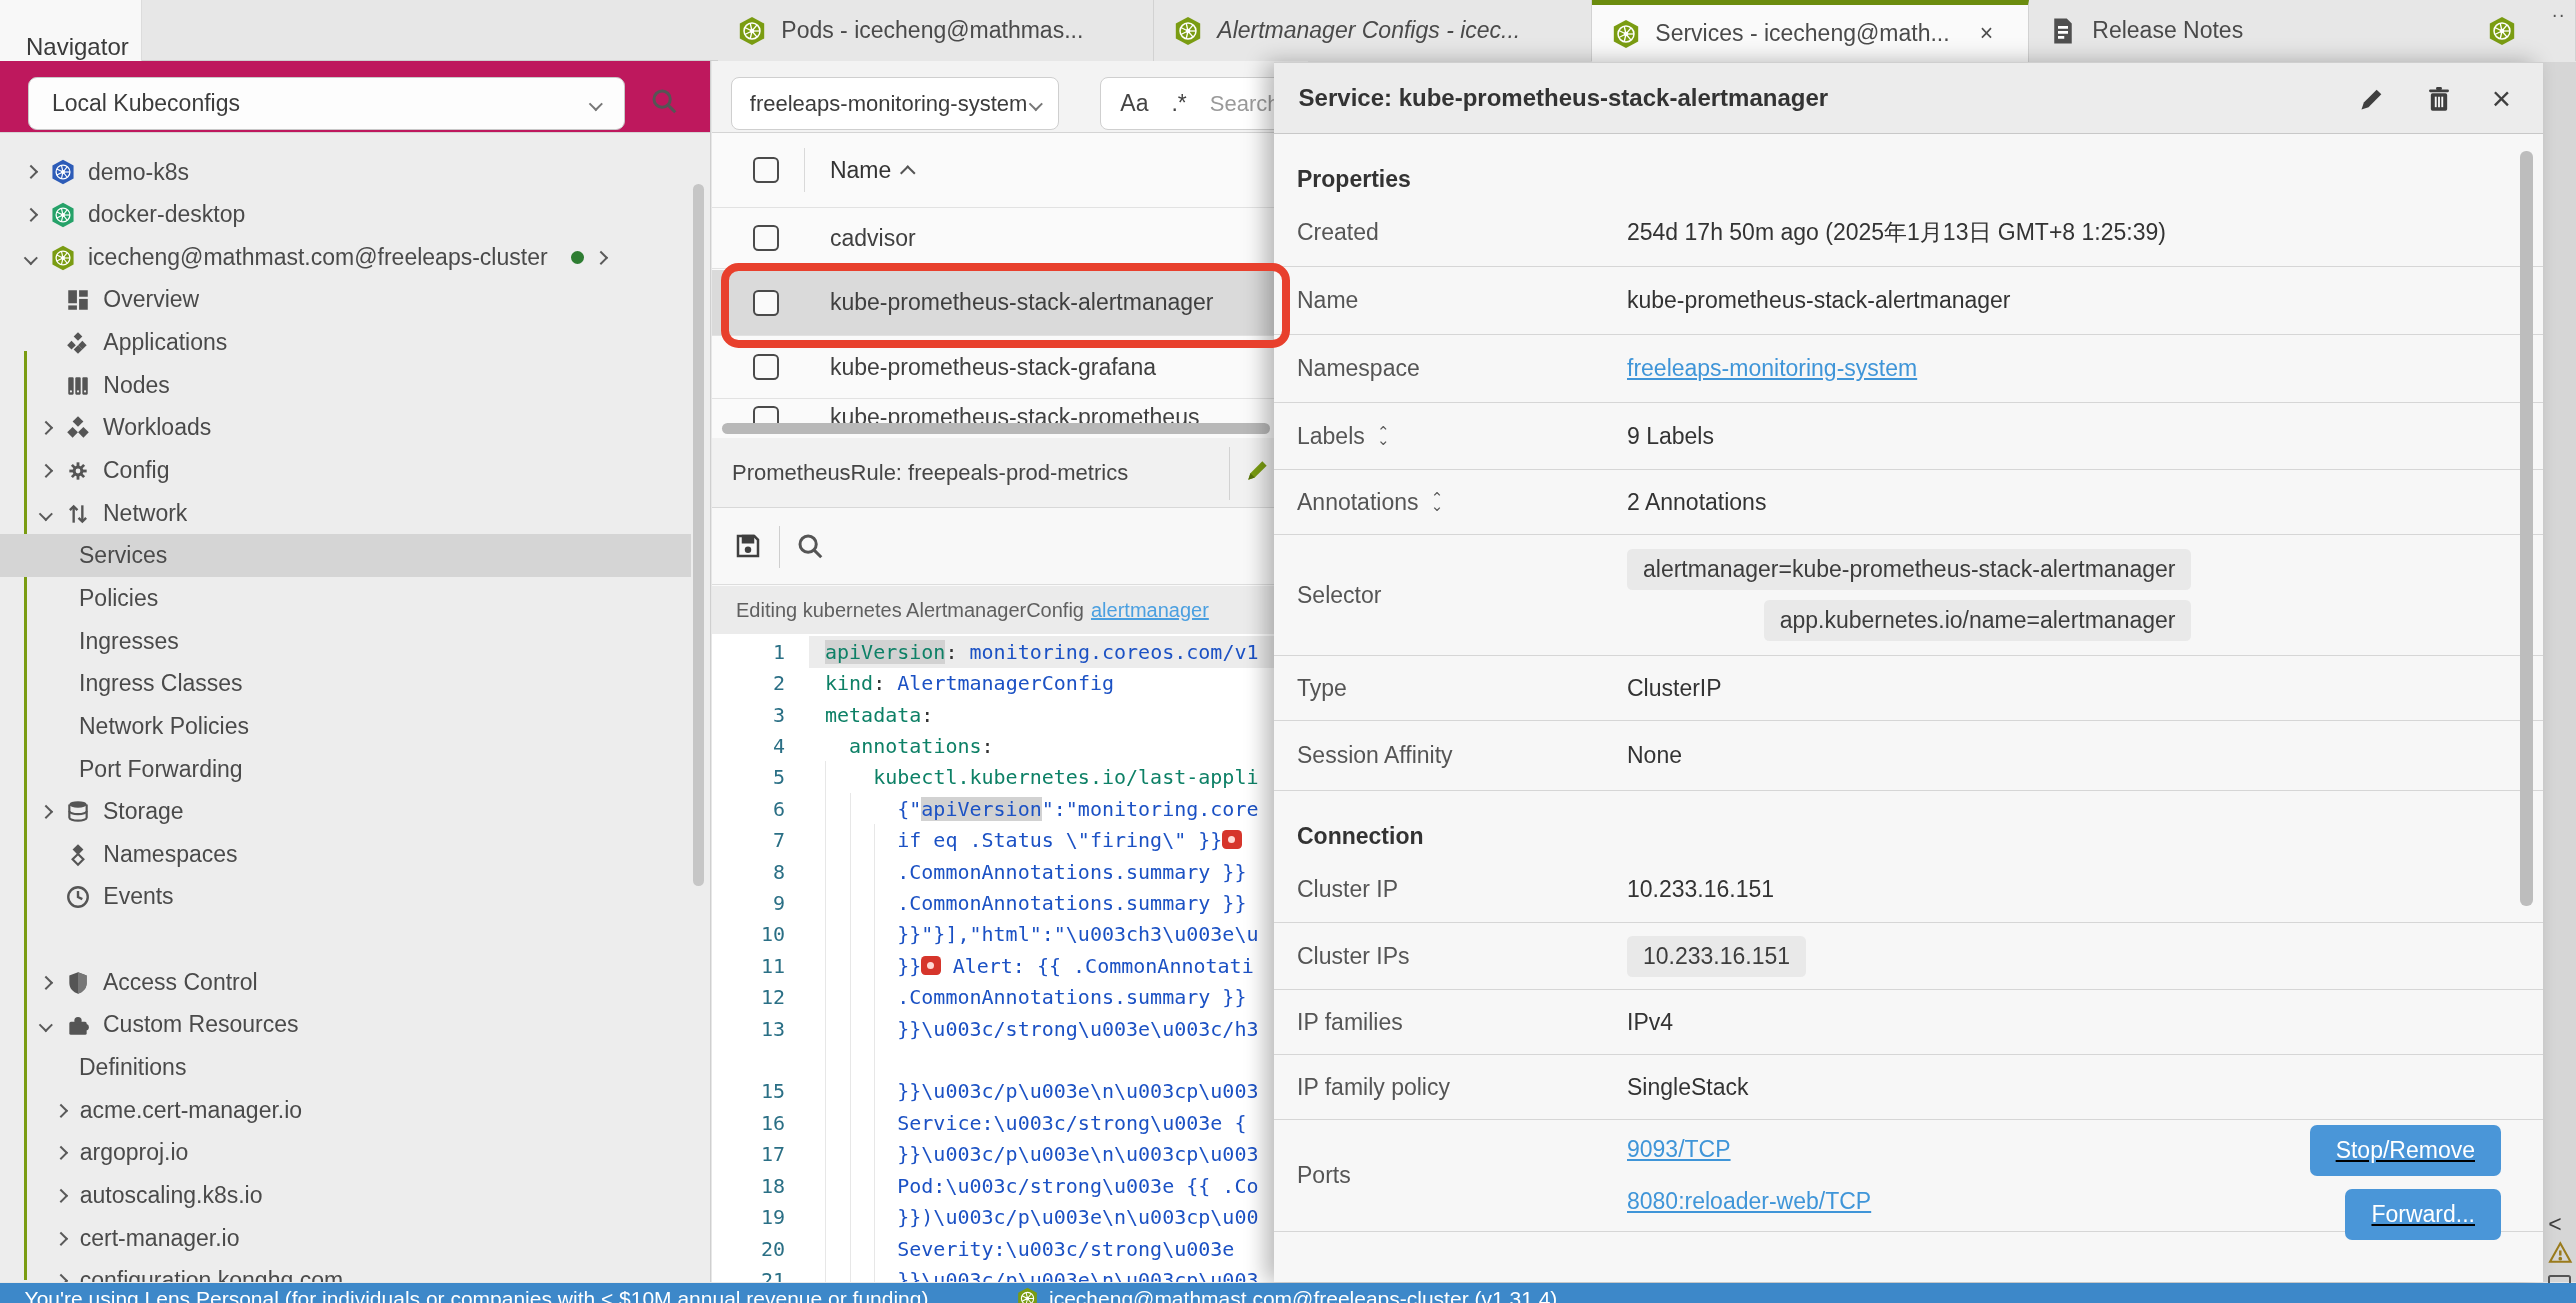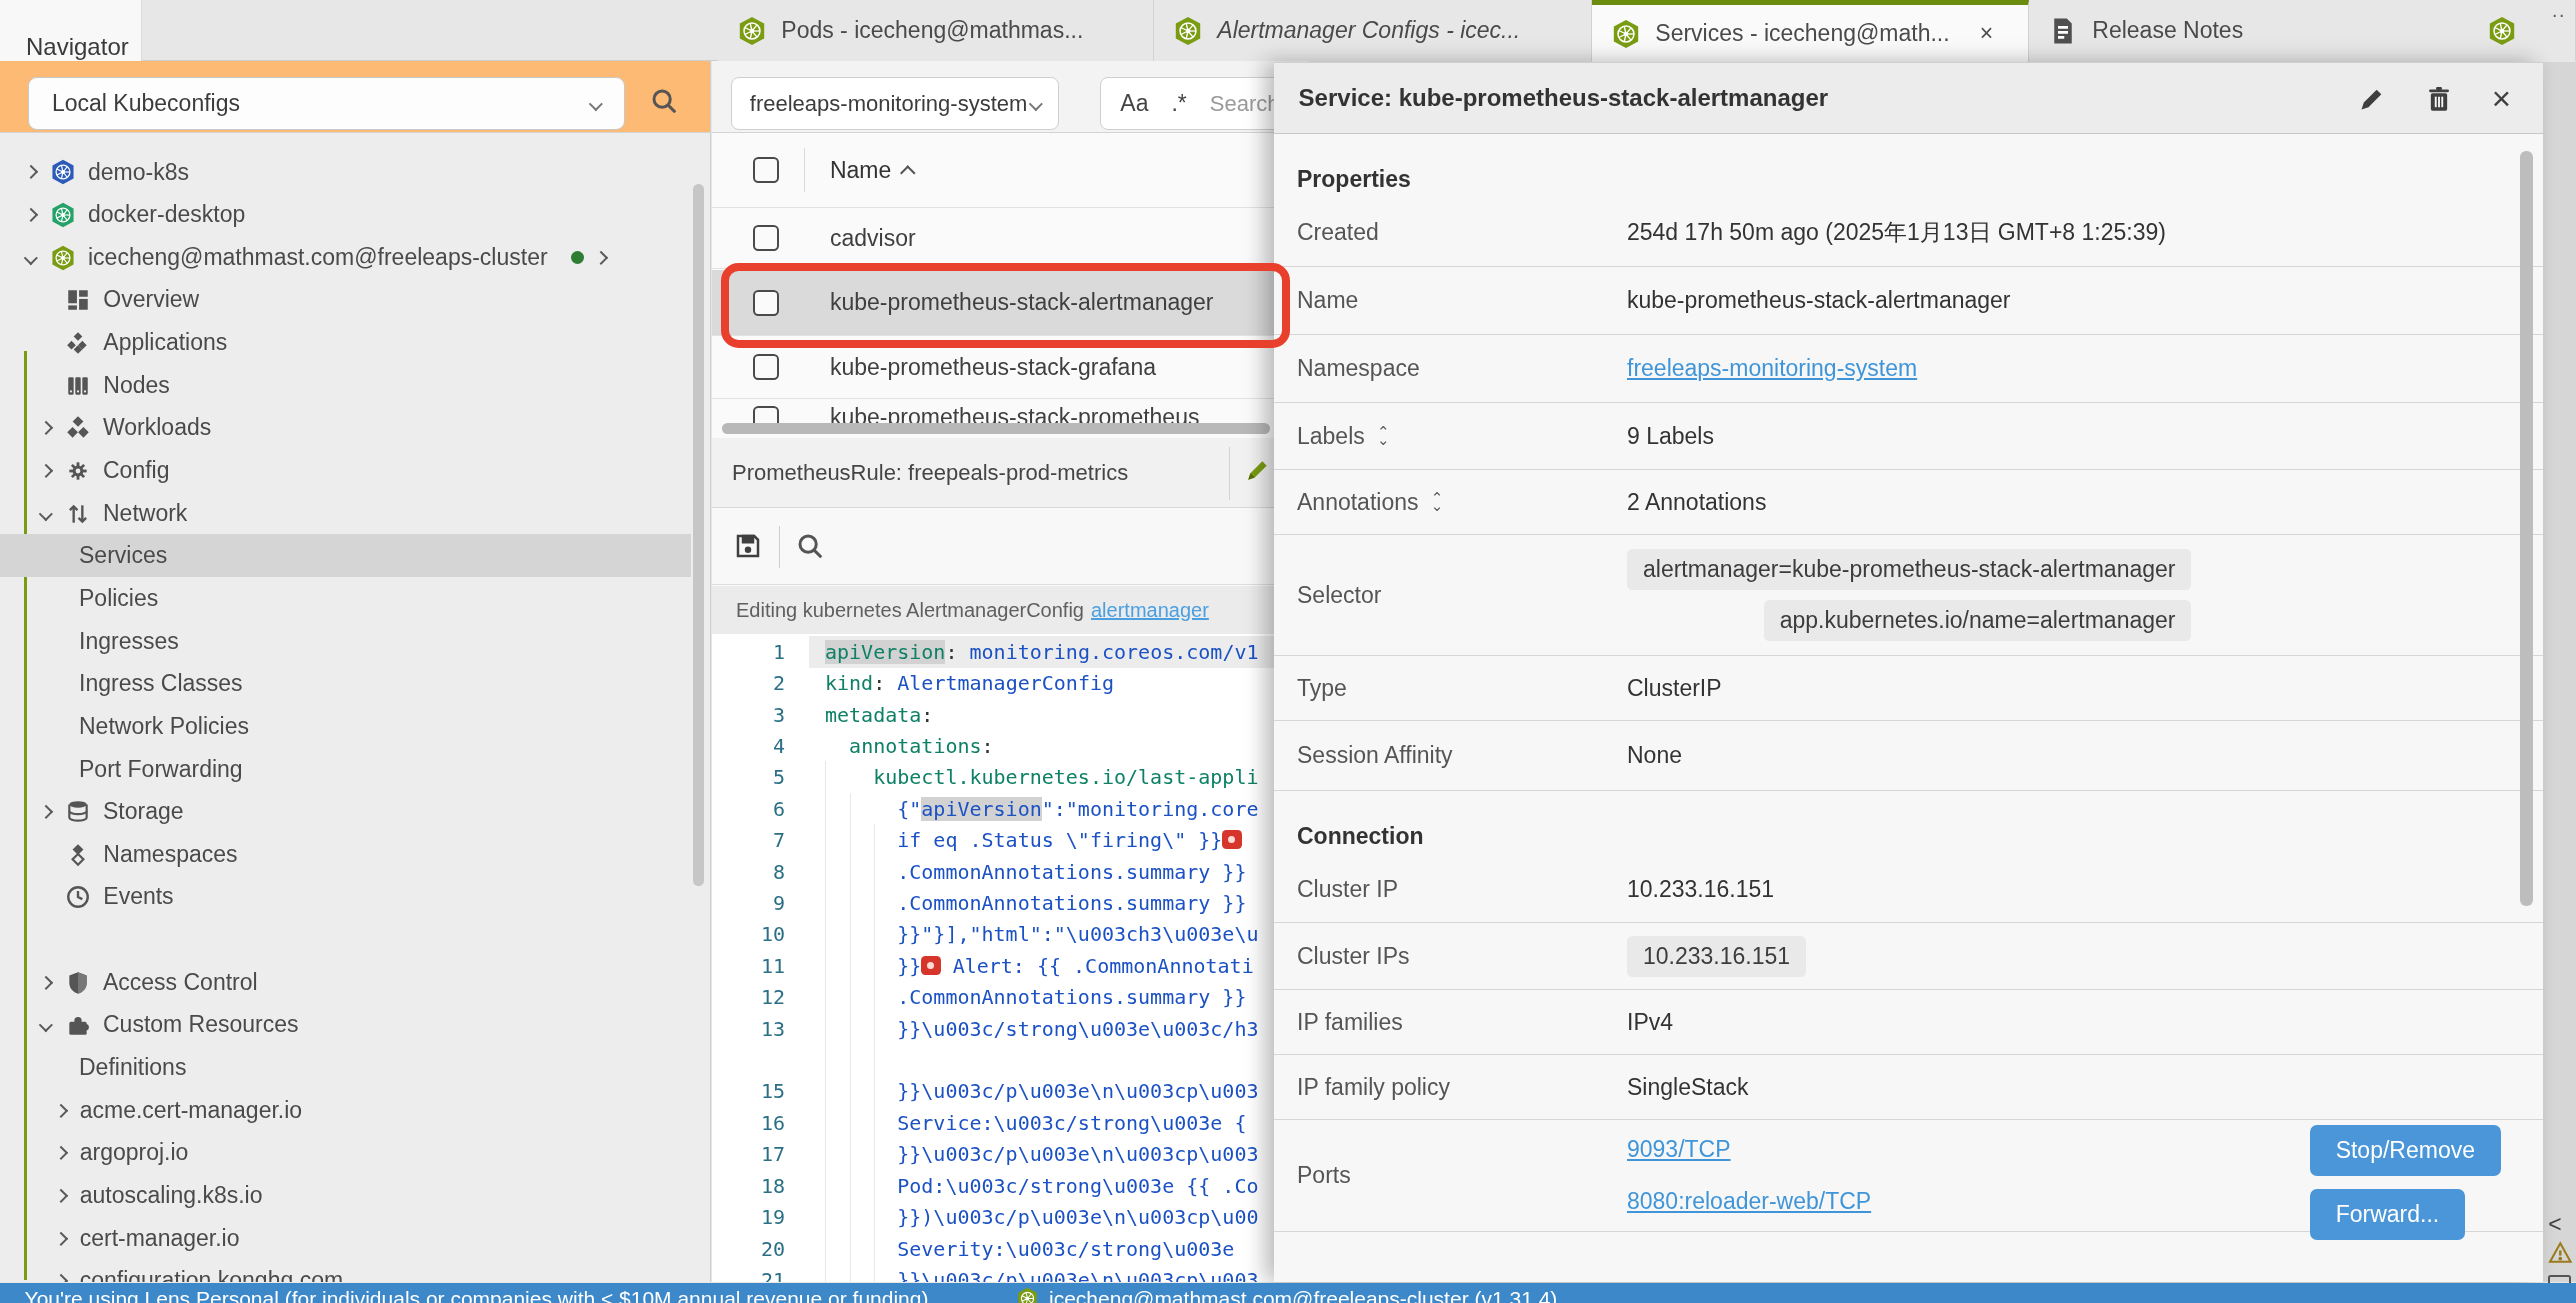--- a/index.html
+++ b/index.html
@@ -26,21 +26,21 @@
   svg { display:block; }
   .chev { display:inline-block; width:9.7px; height:9.7px; border-right:2.6px solid #5a5a5a;
     border-bottom:2.6px solid #5a5a5a; flex:none; }
   .chev.right { transform:rotate(-45deg); }
   .chev.down { transform:rotate(45deg); }
 
   
   #sidebar { position:absolute; left:0; top:61px; width:711px; height:1221px; background:#ededed;
     border-right:0.9px solid #cfcfcf; overflow:hidden; }
   #kubeconfig-row { position:absolute; left:0; top:0; width:711px; height:72px;
-    border-bottom:0.9px solid #d4d4d4; background:#fdba74;text-align:center; }
+    border-bottom:0.9px solid #d4d4d4; background:#be185d;text-align:center; }
   #kubeconfig-select { position:absolute; left:28px; top:16px; width:597px; height:53px;
     background:#fdfdfd; border:1.8px solid #c8c8c8; border-radius:8.8px; display:flex;
     align-items:center; padding:0 23px; font-size:23px; color:#3c3c3c; }
   #kubeconfig-select .chev { margin-left:auto; border-color:#777; }
   #sidebar-search { position:absolute; left:649px; top:24.6px; }
   #tree { position:absolute; left:0; top:72px; width:711px; bottom:0; }
   .tree-row { position:absolute; left:0; width:691px; height:43px; display:flex; align-items:center;
     font-size:23px; color:#4a4a4a; white-space:nowrap; }
   .tree-row.selected { background:#d5d5d5; }
   .tree-row .lbl { overflow:hidden; text-overflow:ellipsis; }
@@ -127,21 +127,21 @@
     font-size:23px; }
   .p-row .pl { width:353px; padding-left:23px; color:#555; flex:none; display:flex; align-items:center; gap:12.3px;}
   .p-row .pv { color:#333; }
   .p-row a.pv { color:#3f95d8; text-decoration:underline; }
   .badge { background:#e9e9e9; border-radius:5.3px; padding:7px 16px; color:#3c3c3c; display:inline-block; }
   .badge-col { display:flex; flex-direction:column; align-items:flex-end; gap:10.5px; }
   .sorter { display:inline-flex; flex-direction:column; line-height:8px; font-size:15px; color:#555; }
   .ports-links { display:flex; flex-direction:column; gap:24.6px; }
   .ports-links a { color:#3f95d8; text-decoration:underline; font-size:23px; }
   .port-btns { position:absolute; right:42px; top:5.3px; display:flex; flex-direction:column;
-    align-items:flex-start; gap:12.3px; }
+    align-items:flex-end; gap:12.3px;text-decoration:underline; }
   .blue-btn { background:#4a96d8; color:#fff; font-size:23px; border:none; border-radius:7px;
     height:51px; display:flex; align-items:center; justify-content:center; padding:0 26px; cursor:pointer;}
   #panel-scroll { position:absolute; right:10.5px; top:88px; width:12.3px; height:755px;
     background:#bdbdbd; border-radius:6.1px; }
 
   
   #rightstrip { position:absolute; left:2543px; top:62px; width:33px; height:1220px; background:#d6d6d6; z-index:15;}
   #rightstrip .mini { position:absolute; left:5.3px; }
 
   

